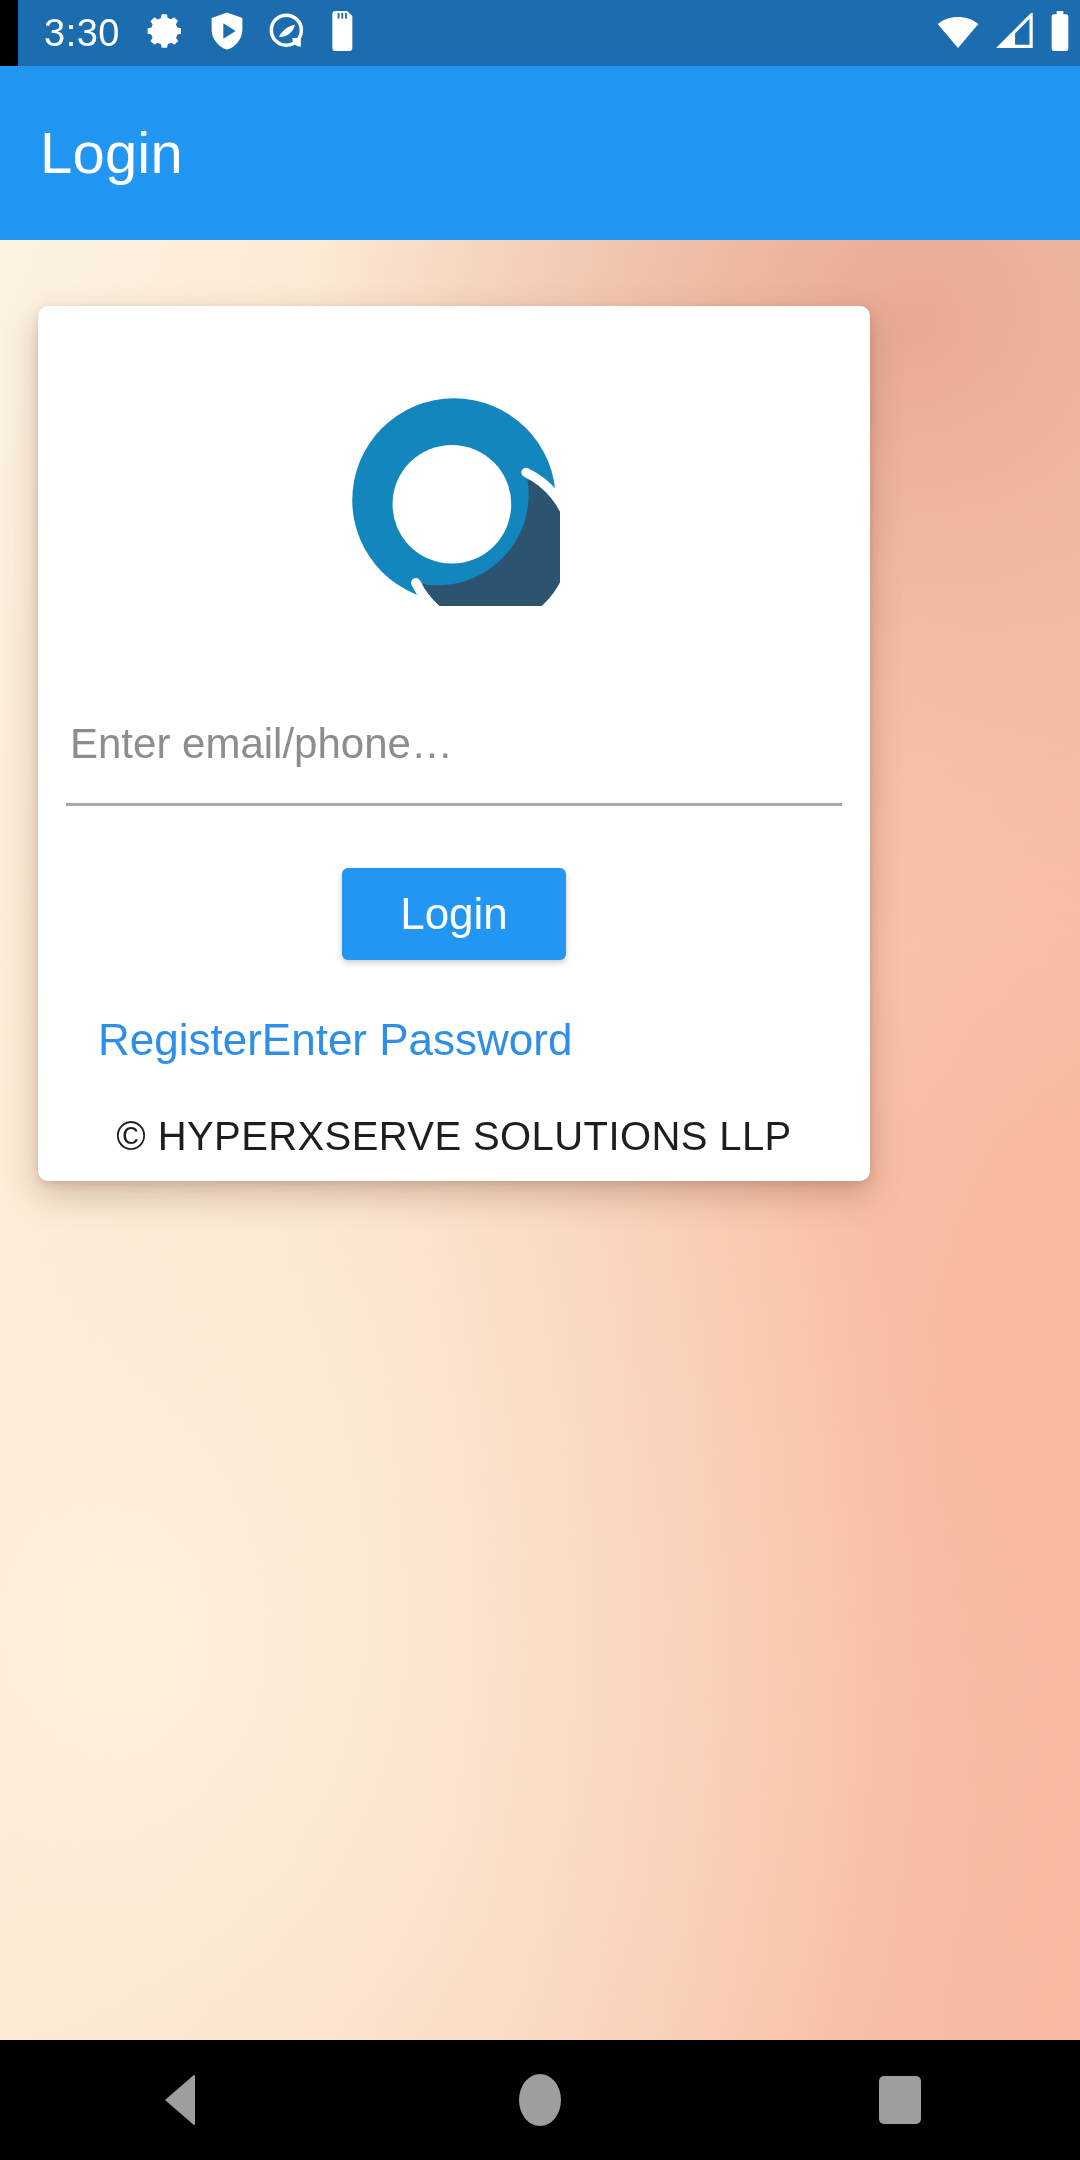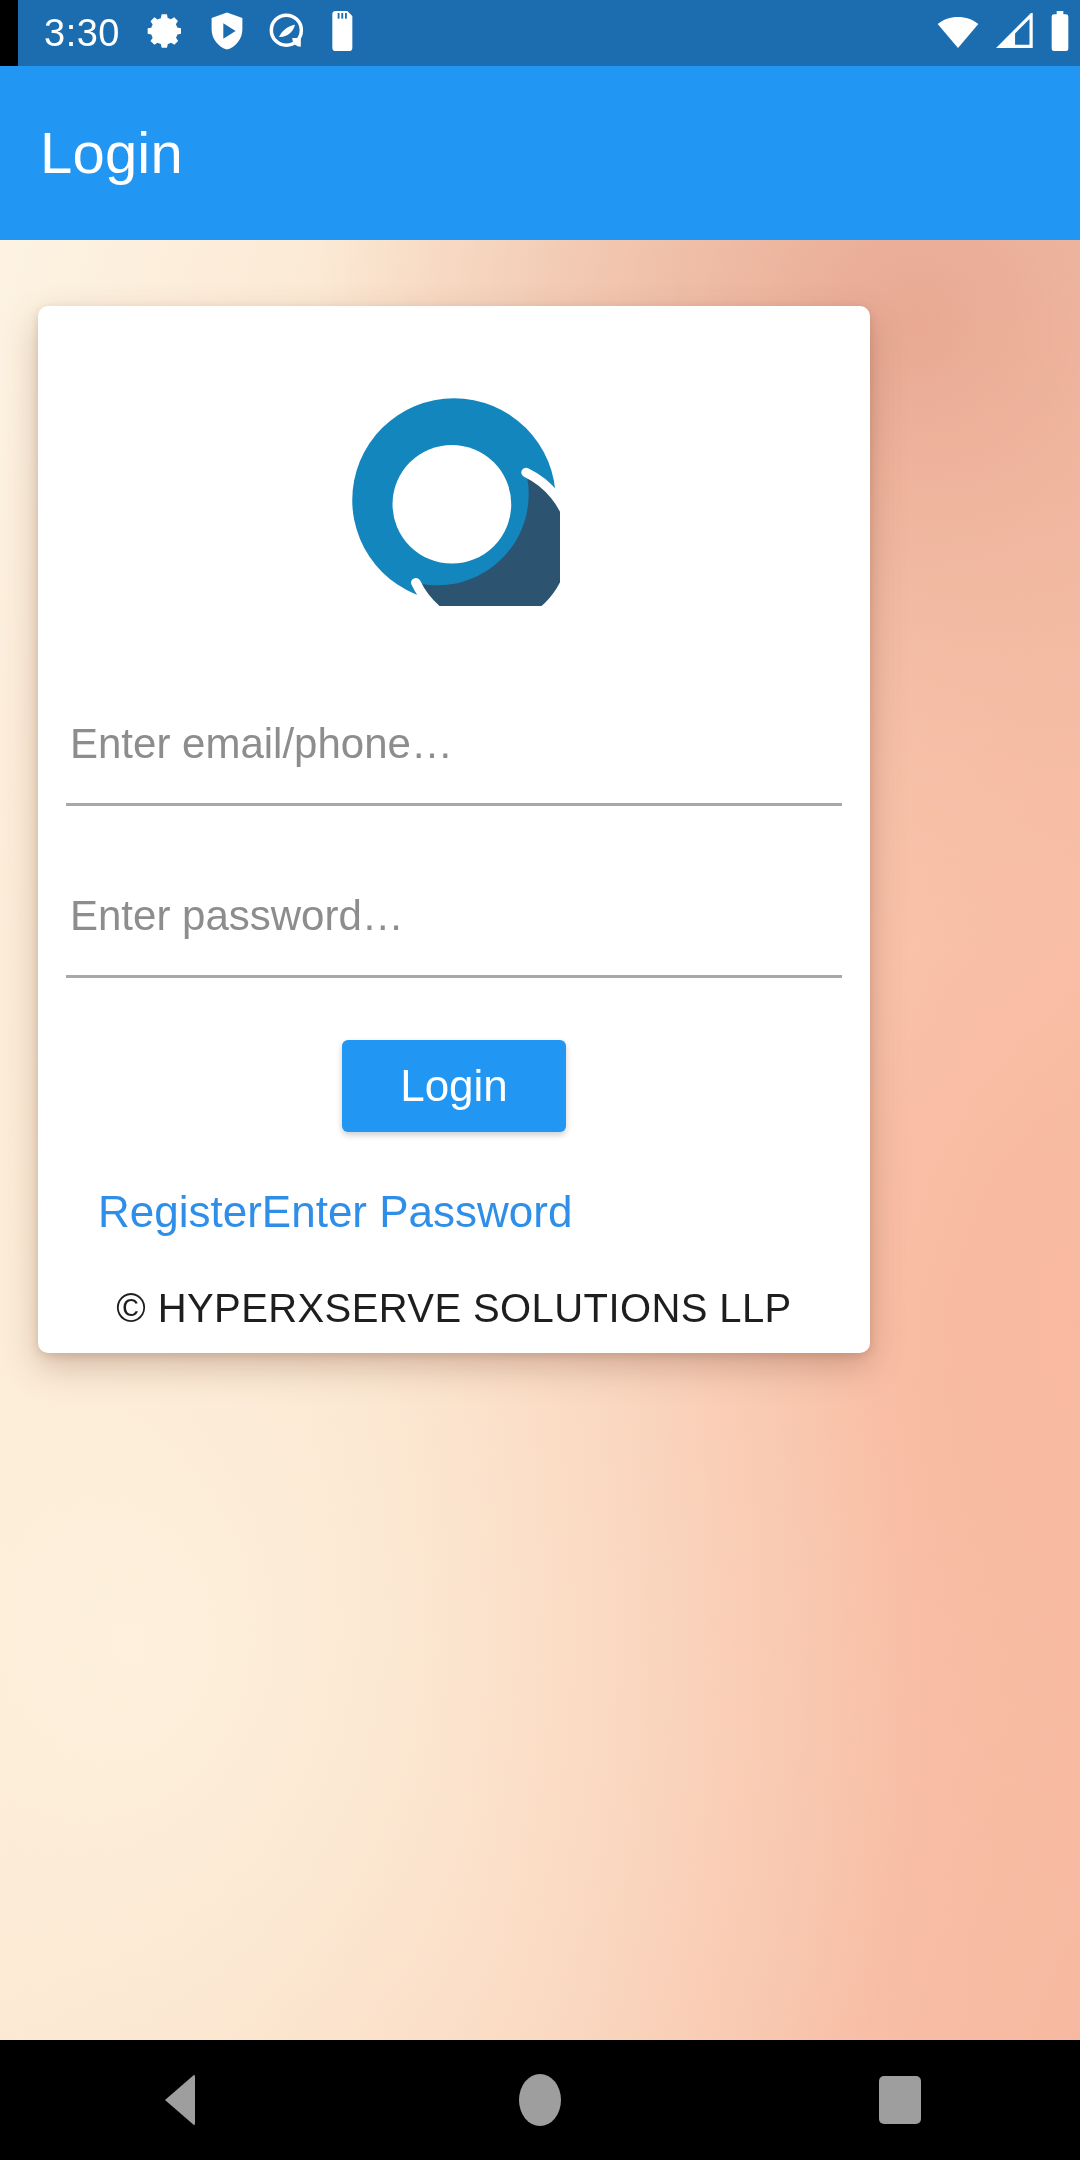--- a/index.html
+++ b/index.html
@@ -290,23 +290,20 @@
         <path d="M168 74a78 78 0 1 1-104 104" fill="none" stroke="#ffffff" stroke-width="9" stroke-linecap="round"></path>
 
         <circle cx="98" cy="104" r="56" fill="#ffffff"></circle>
       </svg>
     </div>
 
     <div class="field-block">
       <input class="text-field" type="text" placeholder="Enter email/phone…" style="">
     </div>
 
-    <div class="field-block">
-      <input class="text-field" type="password" placeholder="Enter password…" style="">
-    </div>
 
     <div id="login-btn-row">
       <button id="login-button">Login</button>
     </div>
 
     <div id="link-row">
       <a class="text-link">Register</a>
       <a class="text-link">Enter Password</a>
     </div>
 

